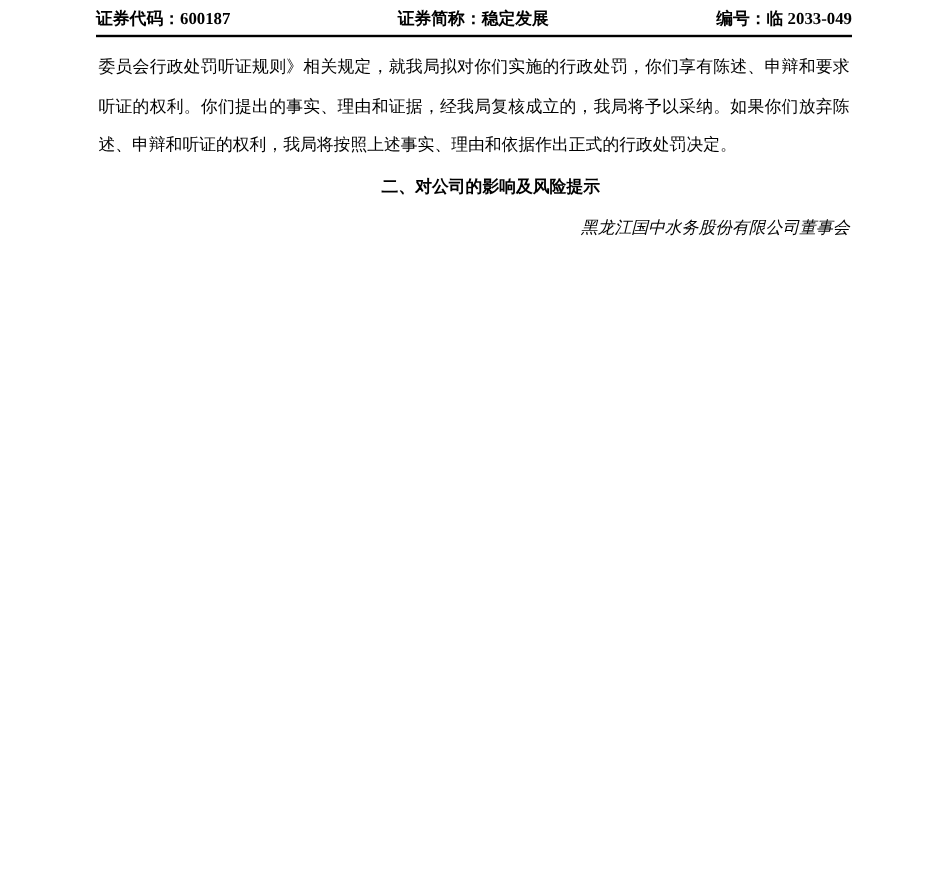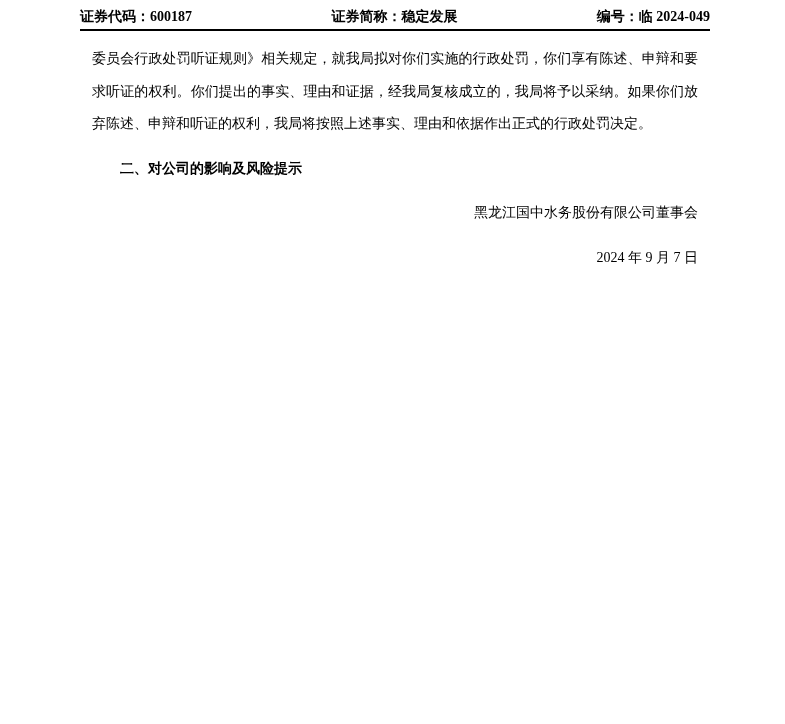--- a/index.html
+++ b/index.html
@@ -29,50 +29,50 @@
     border-bottom: 2px solid #000000;
     white-space: nowrap;
   }
   .doc-body {
     margin-top: 10px;
     font-size: 14px;
     line-height: 32.5px;
     text-align: justify;
   }
   .doc-body p {
-    margin: 12px;
+    margin: 2px;
     padding: 0;
   }
   .para-indent {
     text-indent: 2em;
   }
   .para-continuation {
     text-indent: 0;
   }
   .section-heading {
     font-weight: bold;
     text-indent: 2em;
-    text-align: left;
+    text-align: center;
   }
   .align-right {
     text-align: right;
     text-indent: 0;
+    font-style: italic;
   }
 </style>
 </head>
 <body>
 
 <div class="page">
 
   <div class="doc-header">
     <span>证券代码：600187</span>
     <span>证券简称：稳定发展</span>
-    <span>编号：临 2024-049</span>
+    <span>编号：临 2033-049</span>
   </div>
 
   <div class="doc-body">
     <p class="para-continuation">委员会行政处罚听证规则》相关规定，就我局拟对你们实施的行政处罚，你们享有陈述、申辩和要求听证的权利。你们提出的事实、理由和证据，经我局复核成立的，我局将予以采纳。如果你们放弃陈述、申辩和听证的权利，我局将按照上述事实、理由和依据作出正式的行政处罚决定。</p>
     <p class="section-heading">二、对公司的影响及风险提示</p>
     <p class="align-right">黑龙江国中水务股份有限公司董事会</p>
-    <p class="align-right">2024 年 9 月 7 日</p>
   </div>
 
 </div>
 
 </body></html>

